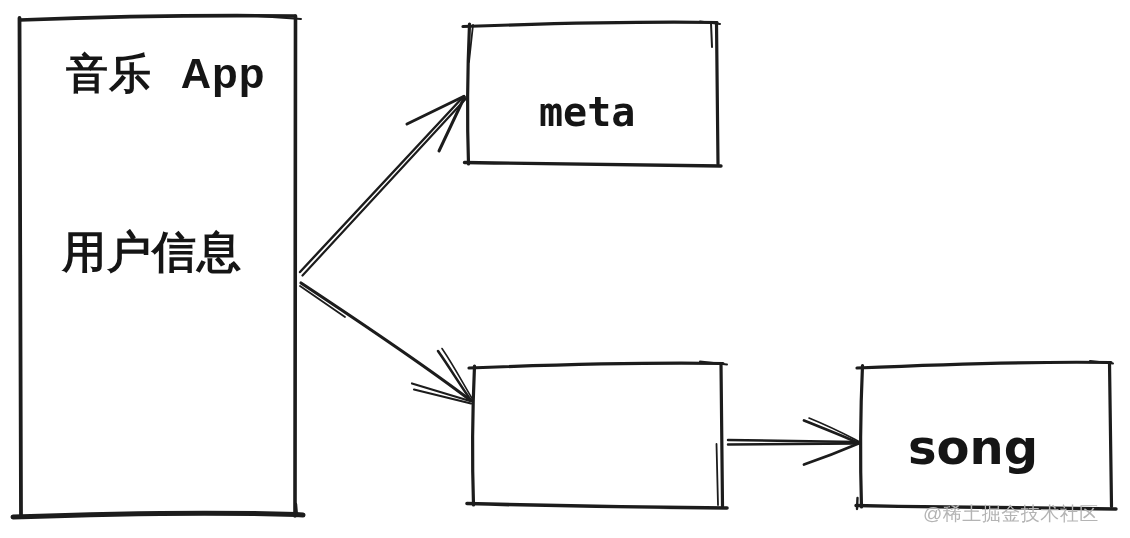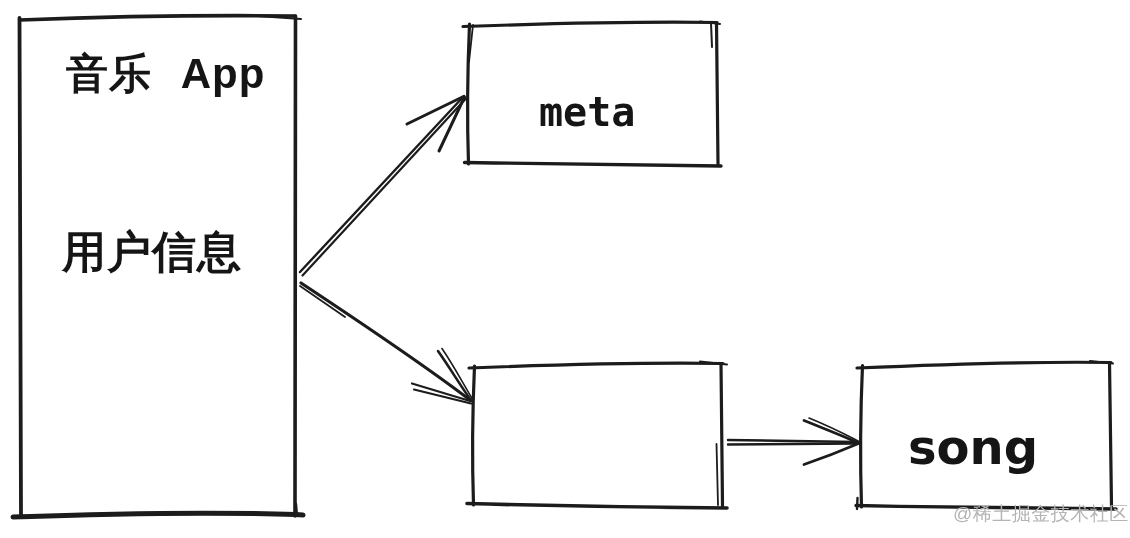--- a/index.html
+++ b/index.html
@@ -39,21 +39,21 @@
     font-size: 40px;
     font-weight: 700;
   }
   .sans-label {
     font-family: "DejaVu Sans", "Liberation Sans", sans-serif;
     font-size: 48px;
     font-weight: 700;
   }
   .watermark {
     position: absolute;
-    left: 953px;
+    left: 923px;
     top: 501px;
     font-size: 19px;
     font-weight: 400;
     color: #b4b4b4;
     letter-spacing: 0.5px;
     white-space: nowrap;
   }
   path { fill: none; stroke: #1c1c1c; stroke-linecap: round; }
 </style>
 </head>

